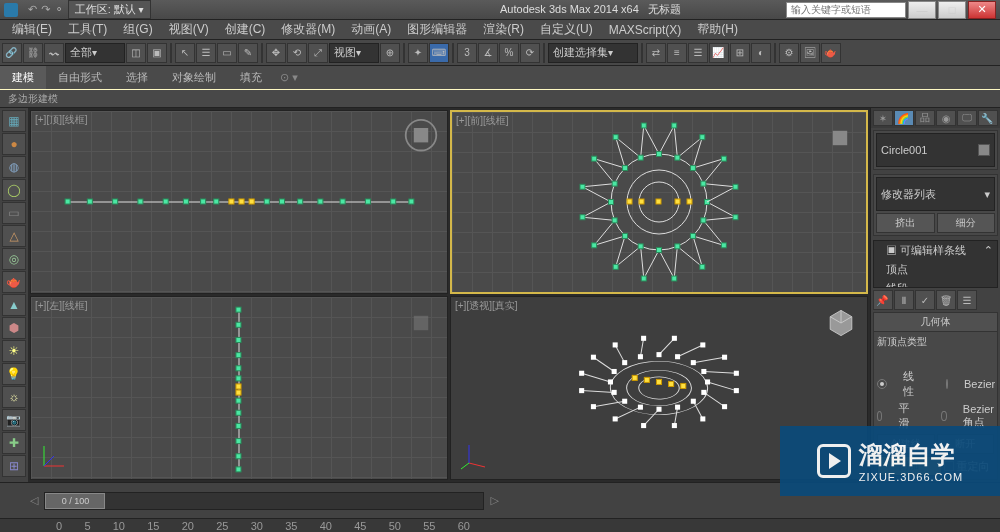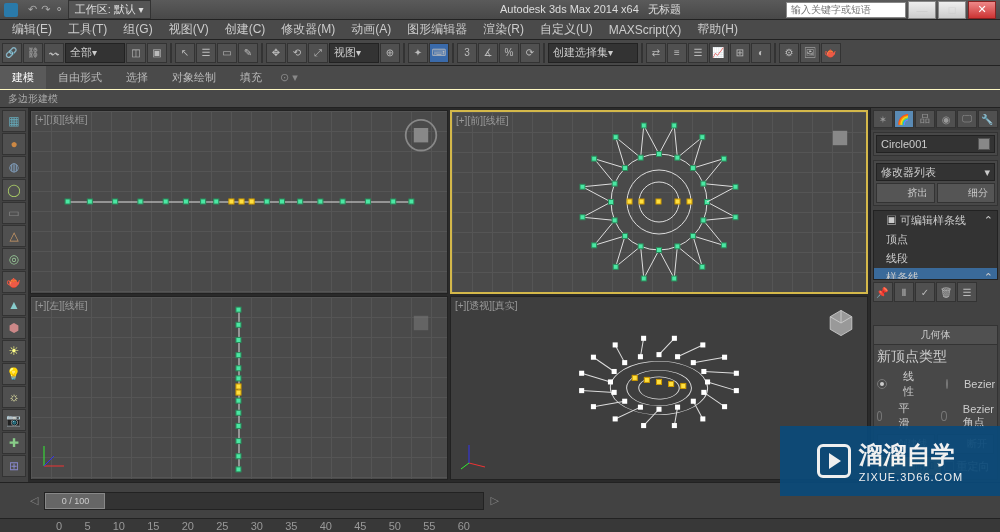--- a/index.html
+++ b/index.html
@@ -33,22 +33,22 @@
 .viewport.active{border:2px solid #d4b84a}
 .vp-label{position:absolute;top:2px;left:4px;color:#999;font-size:10px;z-index:5}
 .vp-grid{position:absolute;inset:0;background-image:linear-gradient(#555 1px,transparent 1px),linear-gradient(90deg,#555 1px,transparent 1px);background-size:20px 20px}
 .vp-axis{position:absolute;bottom:8px;left:8px;width:30px;height:30px;z-index:5}
 .vp-cube{position:absolute;top:8px;right:8px;width:36px;height:36px;z-index:5}
 .right-panel{width:130px;background:#424242;display:flex;flex-direction:column;border-left:1px solid #222}
 .cmd-tabs{height:22px;display:flex;gap:1px;padding:2px;background:#3a3a3a}
 .cmd-tab{flex:1;background:#505050;border:1px solid #333;display:flex;align-items:center;justify-content:center;cursor:pointer;font-size:10px;color:#999}
 .cmd-tab.active{background:#5a8ab4}
 .panel-sec{background:#484848;border:1px solid #333;margin:2px;padding:2px}
-.panel-drop{width:100%;height:18px;background:#333;border:1px solid #222;color:#ccc;padding:0 4px;font-size:10px;display:flex;align-items:center;justify-content:space-between}
-.panel-btn{background:#555;border:1px solid #333;color:#ccc;padding:2px 6px;cursor:pointer;font-size:10px;text-align:right}
+.panel-drop{width:100%;height:18px;background:#333;border:1px solid #222;color:#ccc;padding:16px 4px;font-size:10px;display:flex;align-items:center;justify-content:space-between}
+.panel-btn{background:#555;border:1px solid #333;color:#ccc;padding:2px 6px;cursor:pointer;font-size:10px;text-align:center}
 .panel-btn-row{display:flex;gap:2px;margin-top:2px}
 .panel-btn-row .panel-btn{flex:1}
 .stack{background:#333;border:1px solid #222;height:70px;overflow:auto;margin:2px}
 .stack-item{padding:2px 4px 2px 12px;color:#ccc;font-size:10px;cursor:pointer;display:flex;align-items:center;justify-content:space-between}
 .stack-item.sel{background:#3a6a9a}
 .stack-root{}
 .rollout{background:#484848;border:1px solid #333;margin:2px}
 .rollout-head{background:#505050;padding:2px 4px;color:#ccc;font-size:10px;text-align:center;border-bottom:1px solid #333;cursor:pointer}
 .rollout-body{padding:3px}
 .radio-row{display:flex;align-items:center;gap:16px;font-size:10px;color:#ccc;padding:1px 0}
@@ -457,21 +457,21 @@
       <div class="tb-btn">📌</div>
       <div class="tb-btn">Ⅱ</div>
       <div class="tb-btn">✓</div>
       <div class="tb-btn">🗑</div>
       <div class="tb-btn">☰</div>
     </div>
     <div style="flex:1"></div>
     <div class="rollout">
       <div class="rollout-head">几何体</div>
       <div class="rollout-body">
-        <div style="color:#ccc;font-size:14px;margin-bottom:2px">新顶点类型</div>
+        <div style="color:#ccc;font-size:10px;margin-bottom:19px">新顶点类型</div>
         <div class="radio-row">
             <span class="radio checked"></span>
             <span>线性</span>
             <span style="flex:1"></span>
             <span class="radio"></span>
             <span>Bezier</span>
           </div>
         <div class="radio-row">
             <span class="radio"></span>
             <span>平滑</span>

